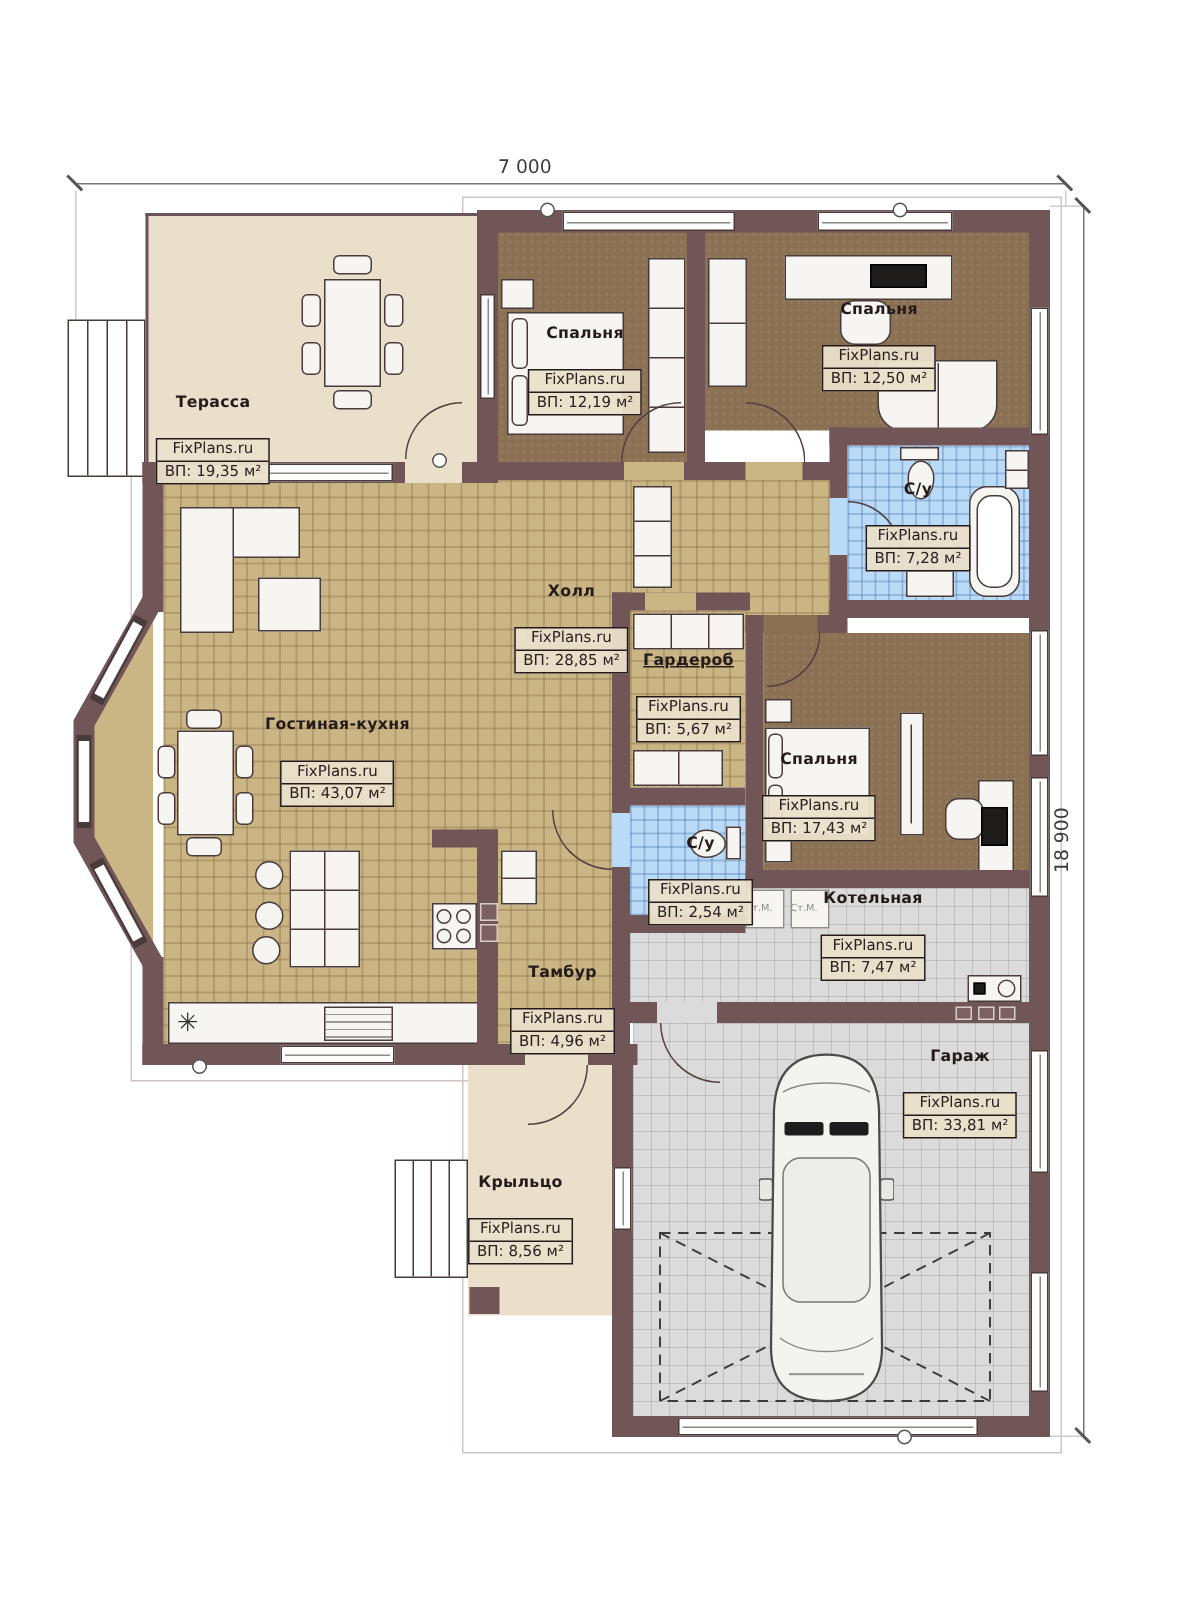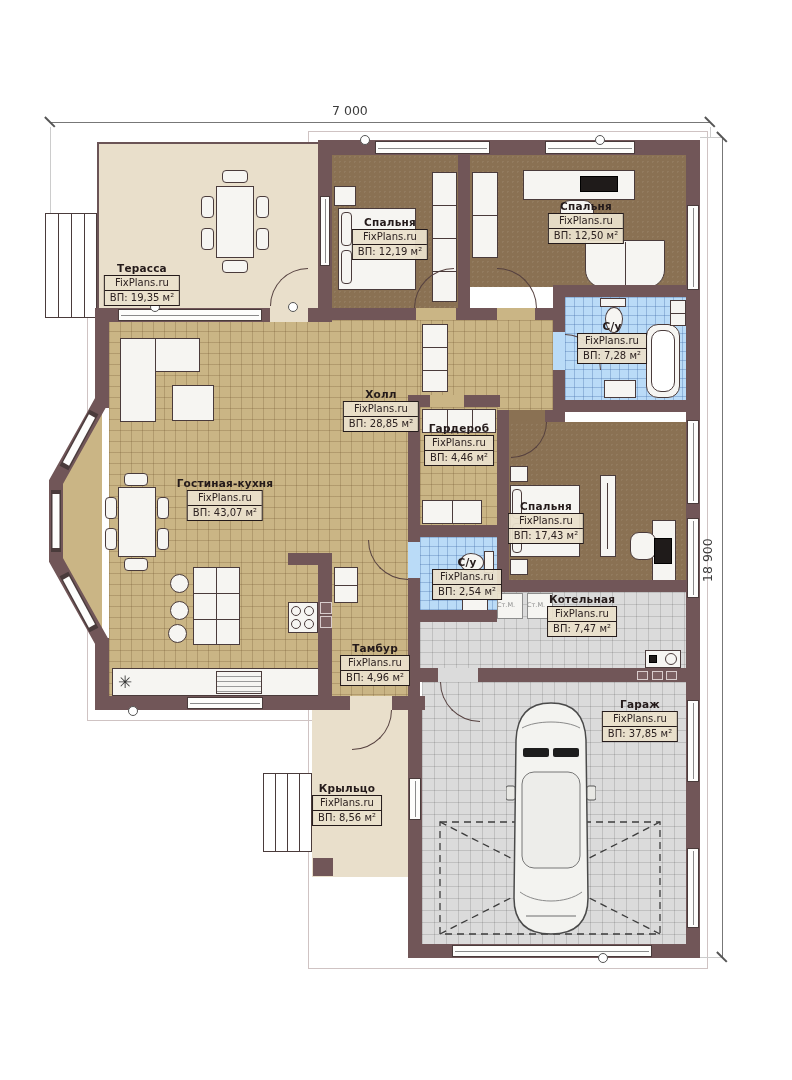--- a/index.html
+++ b/index.html
@@ -38,21 +38,21 @@
   
   .gap{position:absolute;z-index:11;}
   
   .arc{position:absolute;border:0 solid #55403f;box-sizing:border-box;z-index:6;background:transparent;}
   .arc.tl{border-top-width:1.5px;border-left-width:1.5px;border-top-left-radius:100%;}
   .arc.tr{border-top-width:1.5px;border-right-width:1.5px;border-top-right-radius:100%;}
   .arc.bl{border-bottom-width:1.5px;border-left-width:1.5px;border-bottom-left-radius:100%;}
   .arc.br{border-bottom-width:1.5px;border-right-width:1.5px;border-bottom-right-radius:100%;}
   
   .lbl{position:absolute;transform:translateX(-50%);text-align:center;z-index:30;white-space:nowrap;}
-  .rname{font-weight:bold;font-size:10.5px;color:#241a1a;margin-bottom:1px;letter-spacing:.2px;}
+  .rname{font-weight:bold;font-size:10.5px;color:#241a1a;margin-bottom:18px;letter-spacing:.2px;}
   .lbox{display:inline-block;border:1.5px solid #241a1a;background:rgba(234,224,203,.95);}
   .lbox .wm{border-bottom:1.5px solid #241a1a;padding:0 5px;font-size:10px;line-height:14px;}
   .lbox .ar{padding:0 5px;font-size:10px;line-height:14px;}
   
   .dimline{position:absolute;background:#777;z-index:30;}
   .tick{position:absolute;width:14px;height:1.5px;background:#555;transform:rotate(45deg);z-index:31;}
   .dimtext{position:absolute;font-size:12.5px;color:#3c3c3c;z-index:31;}
   .dimtext.vert{writing-mode:vertical-rl;transform:rotate(180deg);}
   .ext{position:absolute;background:#cccccc;z-index:2;}
   .eaves{position:absolute;border:1px solid #cfc3c3;box-sizing:border-box;z-index:0;}
@@ -322,24 +322,24 @@
   <div class="lbl" style="left:612px;top:320px;">
     <div class="rname">С/у</div>
     <div class="lbox"><div class="wm">FixPlans.ru</div>
       <div class="ar">ВП: 7,28 м²</div></div>
   </div>
   <div class="lbl" style="left:381px;top:388px;">
     <div class="rname">Холл</div>
     <div class="lbox"><div class="wm">FixPlans.ru</div>
       <div class="ar">ВП: 28,85 м²</div></div>
   </div>
-  <div class="lbl" style="left:459px;top:422px;">
+  <div class="lbl" style="left:459px;top:434px;text-decoration:underline;">
     <div class="rname">Гардероб</div>
     <div class="lbox"><div class="wm">FixPlans.ru</div>
-      <div class="ar">ВП: 4,46 м²</div></div>
+      <div class="ar">ВП: 5,67 м²</div></div>
   </div>
   <div class="lbl" style="left:225px;top:477px;">
     <div class="rname">Гостиная-кухня</div>
     <div class="lbox"><div class="wm">FixPlans.ru</div>
       <div class="ar">ВП: 43,07 м²</div></div>
   </div>
   <div class="lbl" style="left:546px;top:500px;">
     <div class="rname">Спальня</div>
     <div class="lbox"><div class="wm">FixPlans.ru</div>
       <div class="ar">ВП: 17,43 м²</div></div>
@@ -355,21 +355,21 @@
       <div class="ar">ВП: 7,47 м²</div></div>
   </div>
   <div class="lbl" style="left:375px;top:642px;">
     <div class="rname">Тамбур</div>
     <div class="lbox"><div class="wm">FixPlans.ru</div>
       <div class="ar">ВП: 4,96 м²</div></div>
   </div>
   <div class="lbl" style="left:640px;top:698px;">
     <div class="rname">Гараж</div>
     <div class="lbox"><div class="wm">FixPlans.ru</div>
-      <div class="ar">ВП: 37,85 м²</div></div>
+      <div class="ar">ВП: 33,81 м²</div></div>
   </div>
   <div class="lbl" style="left:347px;top:782px;">
     <div class="rname">Крыльцо</div>
     <div class="lbox"><div class="wm">FixPlans.ru</div>
       <div class="ar">ВП: 8,56 м²</div></div>
   </div>
 
 </div>
 
 </body></html>

